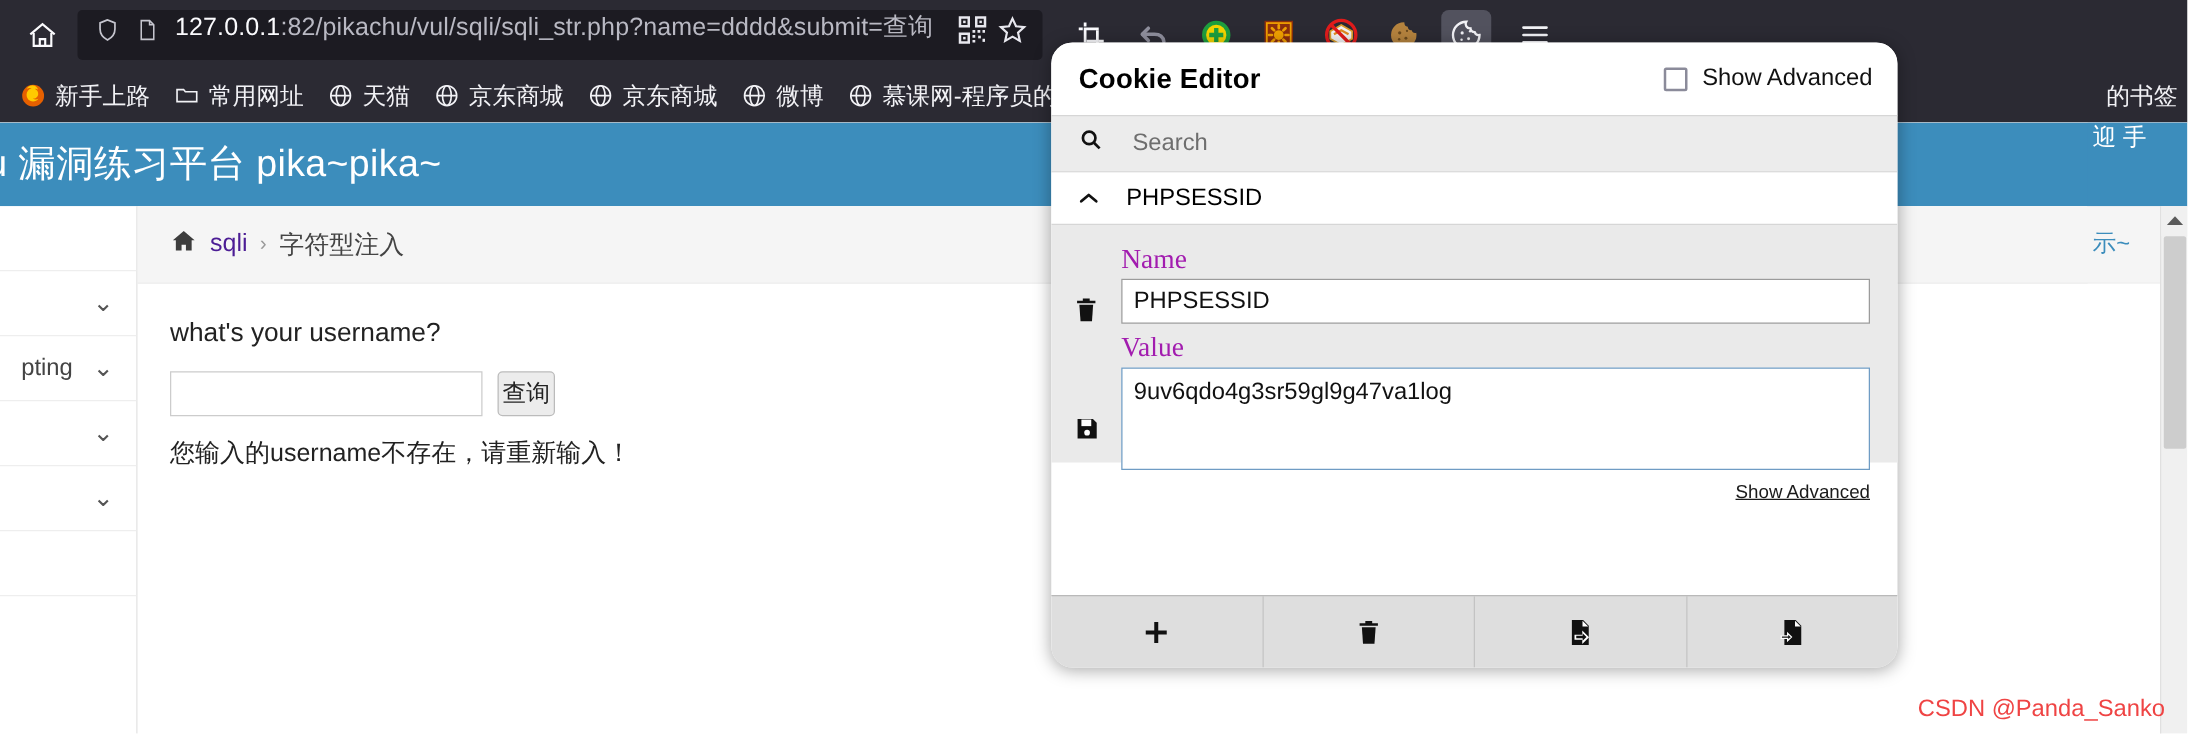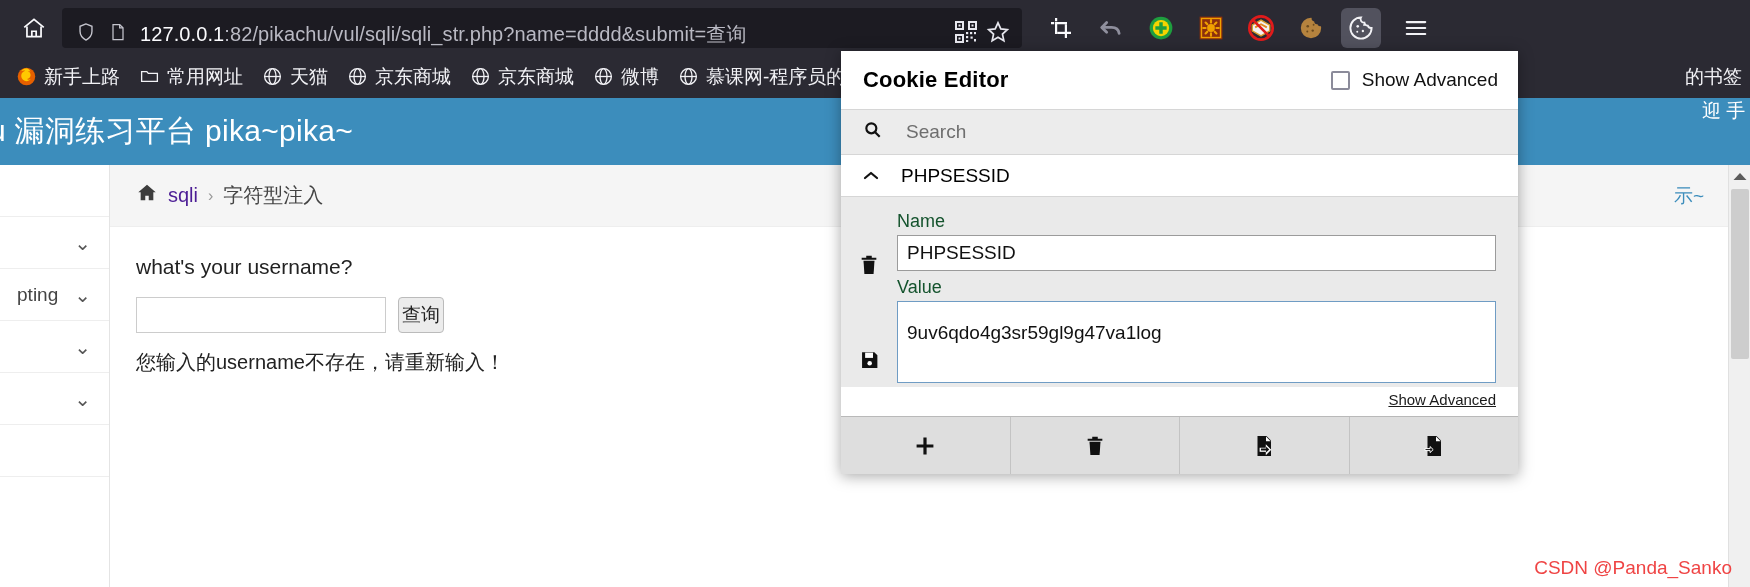--- a/index.html
+++ b/index.html
@@ -22,23 +22,23 @@
   }
   .nav-btn {
     width: 44px; height: 40px;
     display: flex; align-items: center; justify-content: center;
     border-radius: 5px; color: #fbfbfe;
   }
   .nav-btn svg { display: block; }
 
   .urlbar {
     flex: 0 0 auto;
-    width: 960px; height: 40px; margin-left: 6px;
+    width: 772px; height: 40px; margin-left: 6px;
     background: #1c1b22; border-radius: 4px;
-    display: flex; align-items: flex-end; padding: 0 8px;
+    display: flex; align-items: flex-start; padding: 0 8px;
   }
   .urlbar-icon {
     width: 32px; height: 32px; display: flex; align-items: center;
     justify-content: center; color: #c5c5ce; flex: 0 0 auto;
   }
   .urltext {
     flex: 1 1 auto; overflow: hidden; white-space: nowrap;
     font-size: 20px; color: #b9b9c3; padding-left: 6px;
     letter-spacing: .1px;
   }
@@ -119,21 +119,21 @@
     height: 36px; padding: 0 3px; border: 1px solid #bbb;
     background: #ececec; border-radius: 4px; font-size: 19px; color: #222;
     font-family: "Liberation Sans", sans-serif; cursor: pointer;
   }
   .result-msg { margin-top: 16px; font-size: 20px; color: #222; }
   .right-col {
     position: absolute; top: 0; right: 0; width: 80px; height: 489px;
     overflow: hidden;
   }
   .rc-blue { height: 67px; background: #3c8dbc; color: #fff;
-    font-size: 19px; padding-left: 4px; line-height: 26px; margin-left: 28px; }
+    font-size: 19px; padding-left: 4px; line-height: 26px; }
   .rc-crumb { height: 62px; background: #f5f5f5; border-bottom: 1px solid #eee;
     color: #3c8dbc; font-size: 19px; padding-left: 4px; line-height: 62px; }
   .rc-rest { background: #fff; height: 360px; }
 
   
   .vscroll {
     position: absolute; top: 67px; right: 0; width: 22px; height: 422px;
     background: #f0f0f0; border-left: 1px solid #e0e0e0;
   }
   .vscroll .arrow-up {
@@ -147,23 +147,23 @@
   }
 
   
   .watermark {
     position: absolute; right: 18px; bottom: 8px;
     font-size: 19px; color: #ef4444;
   }
 
   
   .cookie-panel {
-    position: absolute; top: 51px; left: 841px;
-    width: 677px; height: 423px;
-    background: #fff; border-radius: 0;
+    position: absolute; top: 34px; left: 841px;
+    width: 677px; height: 500px;
+    background: #fff; border-radius: 17px;
     box-shadow: 0 2px 14px rgba(0,0,0,.35);
     overflow: hidden; color: #000;
     font-family: "Liberation Sans", sans-serif;
   }
   .ce-header {
     height: 58px; display: flex; align-items: center;
     padding: 0 20px 0 22px; background: #fff;
   }
   .ce-title { font-size: 22px; font-weight: bold; letter-spacing: .2px; }
   .ce-adv { margin-left: auto; display: flex; align-items: center; gap: 12px; }
@@ -196,29 +196,29 @@
   .ce-sidebtns {
     width: 56px; flex: 0 0 56px; display: flex; flex-direction: column;
     align-items: center;
   }
   .ce-sb {
     font-size: 22px; color: #111; line-height: 1;
   }
   .ce-sb.del { margin-top: 42px; }
   .ce-sb.save { margin-top: 68px; }
   .ce-fields { flex: 1 1 auto; padding-right: 22px; }
-  .ce-label { font-size: 18px; color: #14532d; margin-bottom: 3px; }
+  .ce-label { font-size: 22px; color: #a21caf; margin-bottom: 3px; font-family: Liberation Serif, serif; }
   .ce-input {
     width: 100%; height: 36px; background: #fff; border: 1px solid #9b9b9b;
     font-size: 19px; padding: 0 9px; color: #111;
     font-family: "Liberation Sans", sans-serif;
   }
   .ce-textarea {
     width: 100%; height: 82px; background: #fff; border: 1px solid #6f9cc4;
-    font-size: 19px; padding: 19px 9px; color: #111; resize: none;
+    font-size: 19px; padding: 7px 9px; color: #111; resize: none;
     font-family: "Liberation Sans", sans-serif; line-height: 1.3;
   }
   .ce-adv-link {
     text-align: right; font-size: 15px; color: #1a1a1a;
     text-decoration: underline; margin-top: 4px;
   }
   .ce-footer {
     position: absolute; bottom: 0; left: 0; right: 0; height: 58px;
     display: flex; border-top: 1px solid #b9b9b9; background: #dedede;
   }

